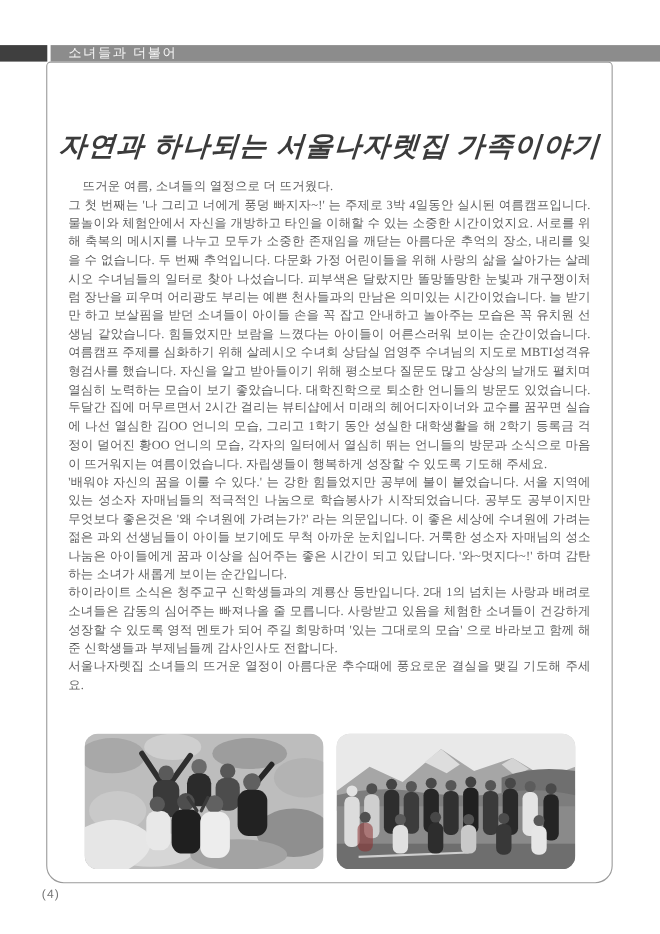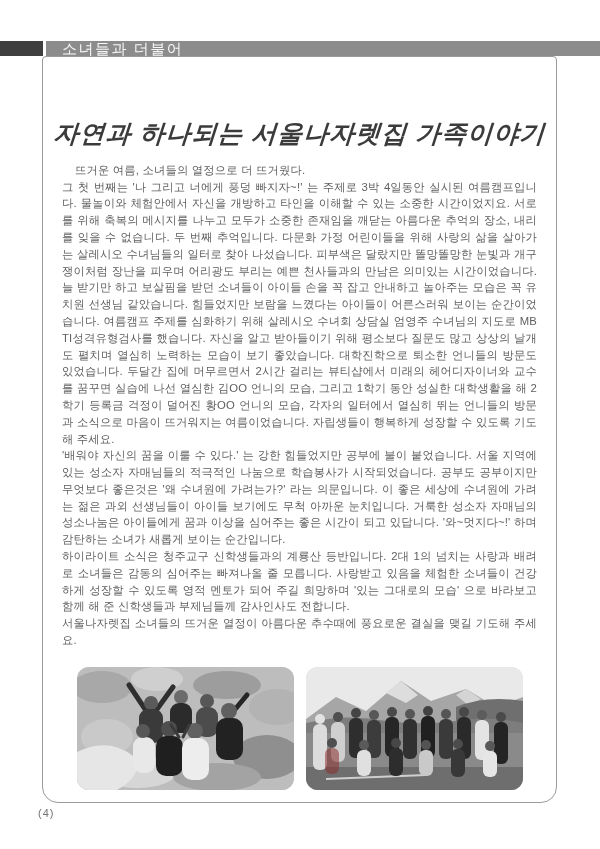--- a/index.html
+++ b/index.html
@@ -15,21 +15,21 @@
   .header-block {
     position:absolute; left:0; top:41px;
     width:43px; height:15px;
     background:#3f3f3f;
   }
   .header-bar {
     position:absolute; left:46px; top:41px; right:0;
     height:15px;
     background:#8c8c8c;
     color:#f7f7f7;
-    font-size:15px; line-height:15px;
+    font-size:12px; line-height:15px;
     padding-left:16px;
     letter-spacing:1.5px;
     box-sizing:border-box;
   }
 
   
   .content-box {
     position:absolute;
     left:42px; top:56px;
     width:515px; height:747px;
@@ -52,20 +52,21 @@
   }
 
   .body-text {
     margin:14px 19px 12px;
     font-size:11.3px;
     line-height:16.8px;
     color:#5e5e5e;
     text-align:justify;
     letter-spacing:0.2px;
     word-break:break-all;
+    font-family:Liberation Serif, serif;
   }
   .body-text p { margin:0; }
   .body-text p.first { text-indent:13px; }
 
   
   .photos {
     position:absolute;
     left:0; right:0; top:610px;
     display:flex;
     justify-content:center;

